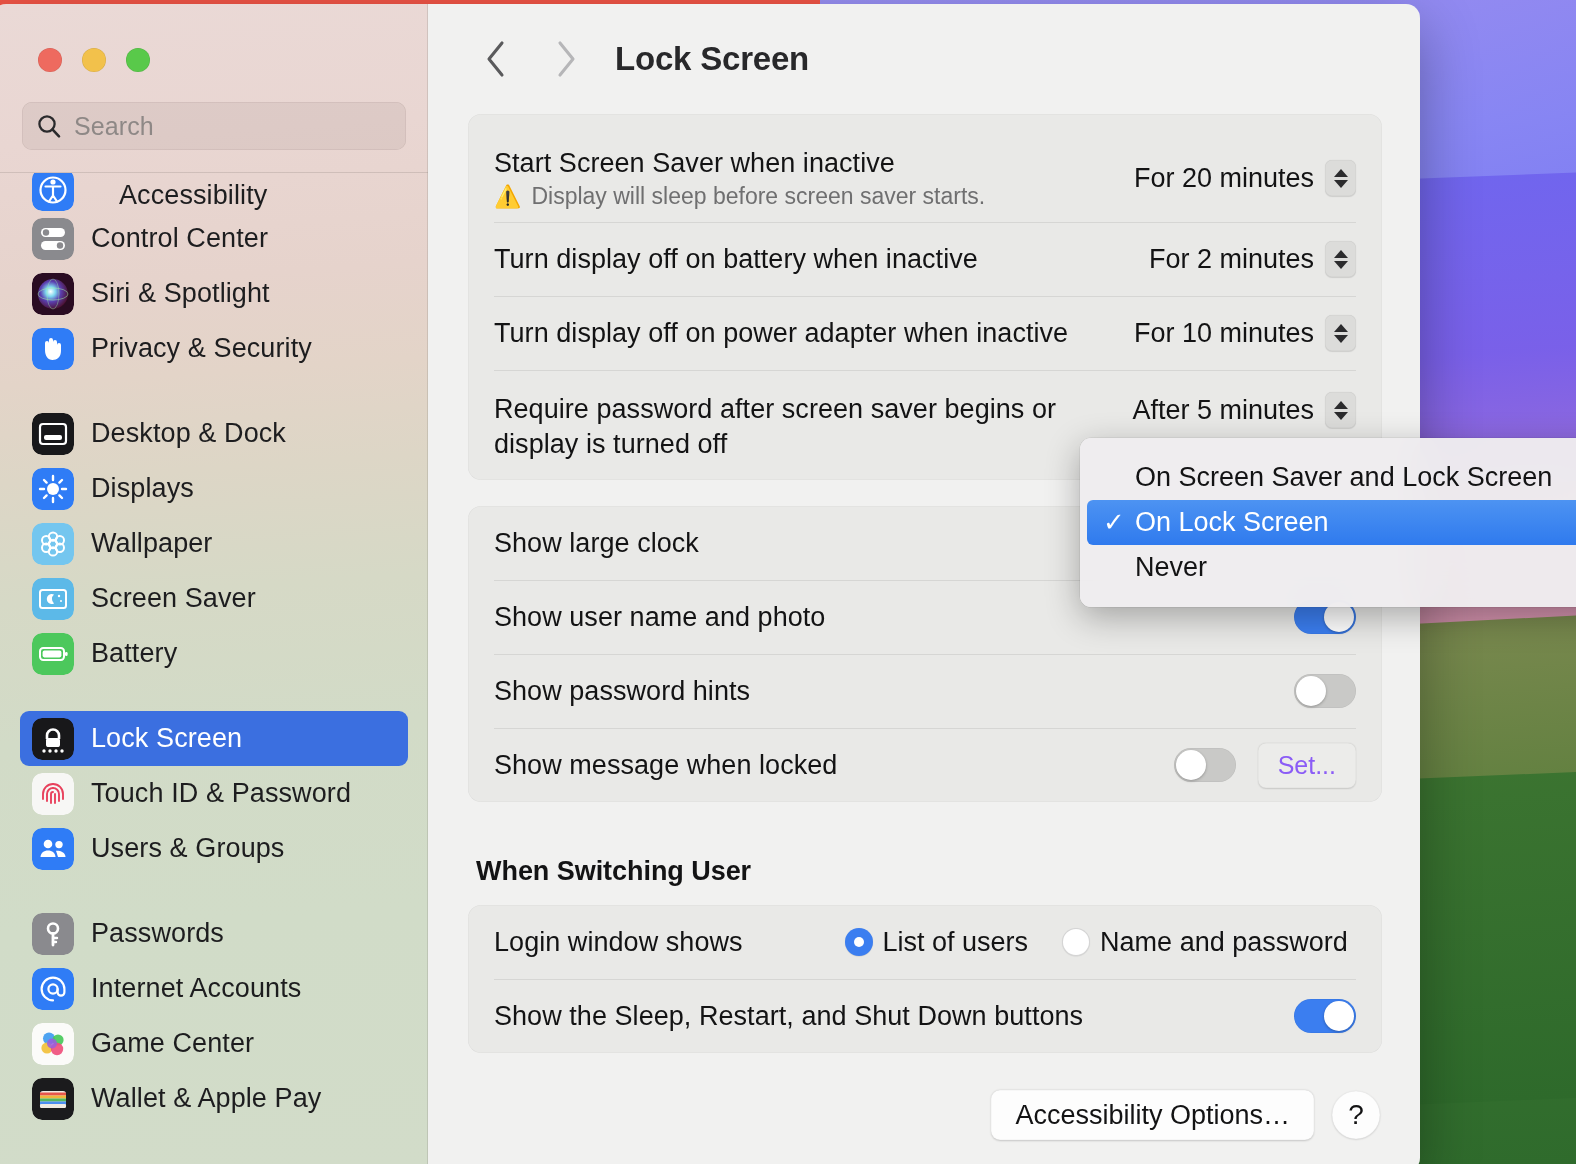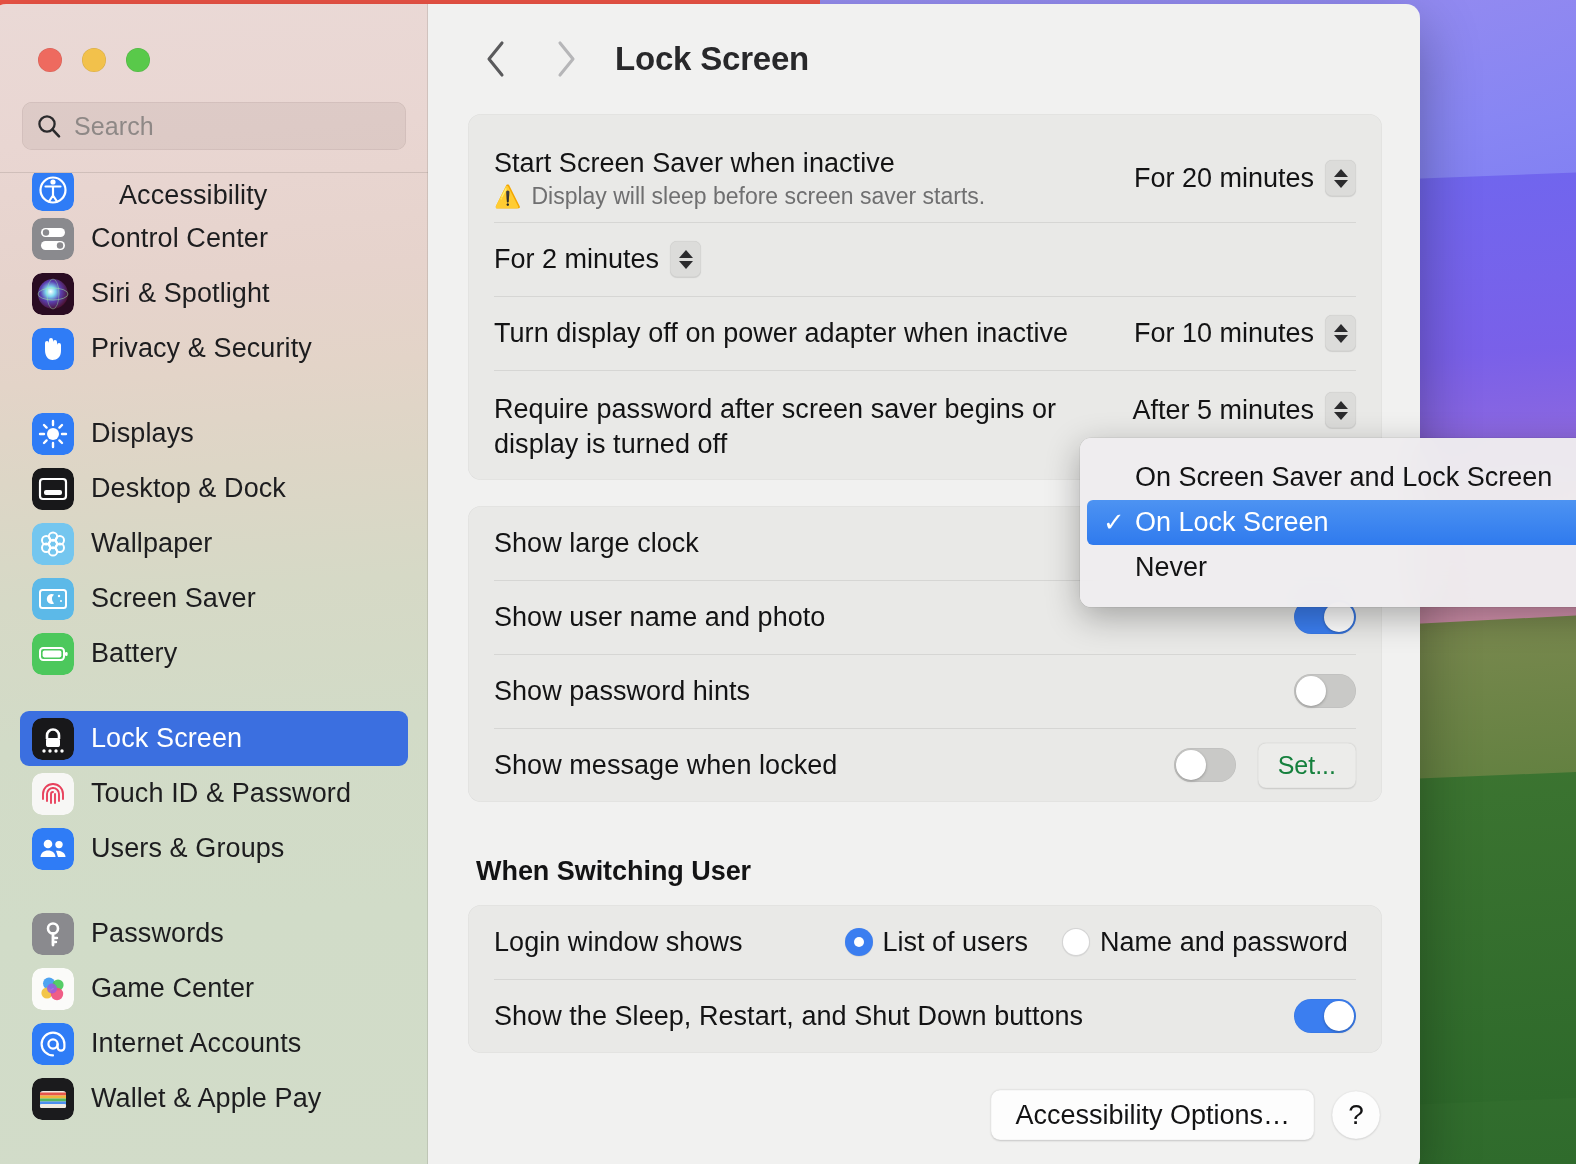--- a/index.html
+++ b/index.html
@@ -163,21 +163,21 @@
   .sw.on { background:#3b7ef0; }
   .sw .knob {
     position:absolute; top:2px; left:2px; width:30px; height:30px; border-radius:50%;
     background:#fff; box-shadow:0 1px 3px rgba(0,0,0,.28);
   }
   .sw.on .knob { left:30px; }
 
   .setbtn {
     margin-left:22px; height:45px; padding:0 20px; border-radius:8px;
     background:#ececea; box-shadow:0 .5px 1.5px rgba(0,0,0,.14), inset 0 0 0 .5px rgba(0,0,0,.05);
-    display:flex; align-items:center; font-size:25px; color:#15803d;
+    display:flex; align-items:center; font-size:25px; color:#8b5cf6;
   }
 
   .sechead {
     font-size:27px; font-weight:700; color:#131314; margin:54px 0 18px 48px; letter-spacing:-.05px;
   }
 
   .radios { display:flex; align-items:center; gap:34px; margin-right:auto; margin-left:102px; }
   .radio { display:flex; align-items:center; gap:10px; }
   .rdot {
     width:28px; height:28px; border-radius:50%; background:#fff;
@@ -306,51 +306,51 @@
           </svg>
         </span>
         <span class="lbl">Privacy &amp; Security</span>
       </div>
 
       <div class="navgap"></div>
 
       <div class="nav">
         <span class="ic">
           <svg width="42" height="42" viewBox="0 0 42 42">
+            <rect width="42" height="42" rx="10" fill="#18181a"></rect>
+            <rect x="8" y="11" width="26" height="20" rx="3" fill="none" stroke="#fff" stroke-width="2.2"></rect>
+            <rect x="12" y="22" width="18" height="5" rx="2" fill="#fff"></rect>
+          </svg>
+        </span>
+        <span class="lbl">Desktop &amp; Dock</span>
+      </div>
+
+      <div class="nav">
+        <span class="ic">
+          <svg width="42" height="42" viewBox="0 0 42 42">
             <rect width="42" height="42" rx="10" fill="#2f7cf6"></rect>
             <circle cx="21" cy="21" r="6" fill="#fff"></circle>
             <g stroke="#fff" stroke-width="2.4" stroke-linecap="round">
               <line x1="21" y1="8" x2="21" y2="12"></line>
                 <line x1="21" y1="30" x2="21" y2="34"></line>
               <line x1="8" y1="21" x2="12" y2="21"></line>
                 <line x1="30" y1="21" x2="34" y2="21"></line>
               <line x1="12" y1="12" x2="14.6" y2="14.6"></line>
                 <line x1="27.4" y1="27.4" x2="30" y2="30"></line>
               <line x1="30" y1="12" x2="27.4" y2="14.6"></line>
                 <line x1="14.6" y1="27.4" x2="12" y2="30"></line>
             </g>
           </svg>
         </span>
         <span class="lbl">Displays</span>
       </div>
 
       <div class="nav">
         <span class="ic">
           <svg width="42" height="42" viewBox="0 0 42 42">
-            <rect width="42" height="42" rx="10" fill="#18181a"></rect>
-            <rect x="8" y="11" width="26" height="20" rx="3" fill="none" stroke="#fff" stroke-width="2.2"></rect>
-            <rect x="12" y="22" width="18" height="5" rx="2" fill="#fff"></rect>
-          </svg>
-        </span>
-        <span class="lbl">Desktop &amp; Dock</span>
-      </div>
-
-      <div class="nav">
-        <span class="ic">
-          <svg width="42" height="42" viewBox="0 0 42 42">
             <rect width="42" height="42" rx="10" fill="#74c6ef"></rect>
             <g fill="none" stroke="#fff" stroke-width="2">
               <circle cx="21" cy="21" r="4.2"></circle>
               <circle cx="21" cy="13.6" r="4.2"></circle>
                 <circle cx="21" cy="28.4" r="4.2"></circle>
               <circle cx="14.2" cy="17.3" r="4.2"></circle>
                 <circle cx="27.8" cy="17.3" r="4.2"></circle>
               <circle cx="14.2" cy="24.7" r="4.2"></circle>
                 <circle cx="27.8" cy="24.7" r="4.2"></circle>
             </g>
@@ -443,40 +443,40 @@
             <path d="M21 20.5V32" stroke="#fff" stroke-width="2.8" stroke-linecap="round"></path>
             <path d="M21 25h4M21 29h3" stroke="#fff" stroke-width="2.4" stroke-linecap="round"></path>
           </svg>
         </span>
         <span class="lbl">Passwords</span>
       </div>
 
       <div class="nav">
         <span class="ic">
           <svg width="42" height="42" viewBox="0 0 42 42">
+            <rect width="42" height="42" rx="10" fill="#2f7cf6"></rect>
+            <circle cx="21" cy="21" r="4.6" fill="none" stroke="#fff" stroke-width="2.2"></circle>
+            <path d="M25.6 21v3.2a3.4 3.4 0 006.8 0V21A11.4 11.4 0 1021 32.4" fill="none" stroke="#fff" stroke-width="2.2" stroke-linecap="round"></path>
+          </svg>
+        </span>
+        <span class="lbl">Internet Accounts</span>
+      </div>
+
+      <div class="nav">
+        <span class="ic">
+          <svg width="42" height="42" viewBox="0 0 42 42">
             <rect width="42" height="42" rx="10" fill="#fbfbf9"></rect>
             <circle cx="17" cy="15.5" r="6" fill="#3f9bf0" opacity=".92"></circle>
             <circle cx="26" cy="17" r="5.6" fill="#46c95a" opacity=".92"></circle>
             <circle cx="15" cy="25" r="5.6" fill="#f2c03a" opacity=".92"></circle>
             <circle cx="25" cy="26" r="6.2" fill="#ef4f7c" opacity=".92"></circle>
             <circle cx="20" cy="20.5" r="5" fill="#9a5ce0" opacity=".85"></circle>
           </svg>
         </span>
         <span class="lbl">Game Center</span>
-      </div>
-
-      <div class="nav">
-        <span class="ic">
-          <svg width="42" height="42" viewBox="0 0 42 42">
-            <rect width="42" height="42" rx="10" fill="#2f7cf6"></rect>
-            <circle cx="21" cy="21" r="4.6" fill="none" stroke="#fff" stroke-width="2.2"></circle>
-            <path d="M25.6 21v3.2a3.4 3.4 0 006.8 0V21A11.4 11.4 0 1021 32.4" fill="none" stroke="#fff" stroke-width="2.2" stroke-linecap="round"></path>
-          </svg>
-        </span>
-        <span class="lbl">Internet Accounts</span>
       </div>
 
       <div class="nav">
         <span class="ic">
           <svg width="42" height="42" viewBox="0 0 42 42">
             <rect width="42" height="42" rx="10" fill="#1b1b1d"></rect>
             <rect x="8" y="13" width="26" height="17" rx="3" fill="#efeae2"></rect>
             <rect x="8" y="14.5" width="26" height="3" fill="#e8554a"></rect>
             <rect x="8" y="17.5" width="26" height="3" fill="#f0b63c"></rect>
             <rect x="8" y="20.5" width="26" height="3" fill="#55b85c"></rect>
@@ -519,20 +519,21 @@
         <div class="popup">
           <span class="ptext">For 20 minutes</span>
           <span class="pstep">
               <i class="cu"></i>
               <i class="cd"></i>
             </span>
         </div>
       </div>
 
       <div class="row">
+        <div class="rlabel">Turn display off on battery when inactive</div>
         <div class="popup">
           <span class="ptext">For 2 minutes</span>
           <span class="pstep">
               <i class="cu"></i>
               <i class="cd"></i>
             </span>
         </div>
       </div>
 
       <div class="row">

